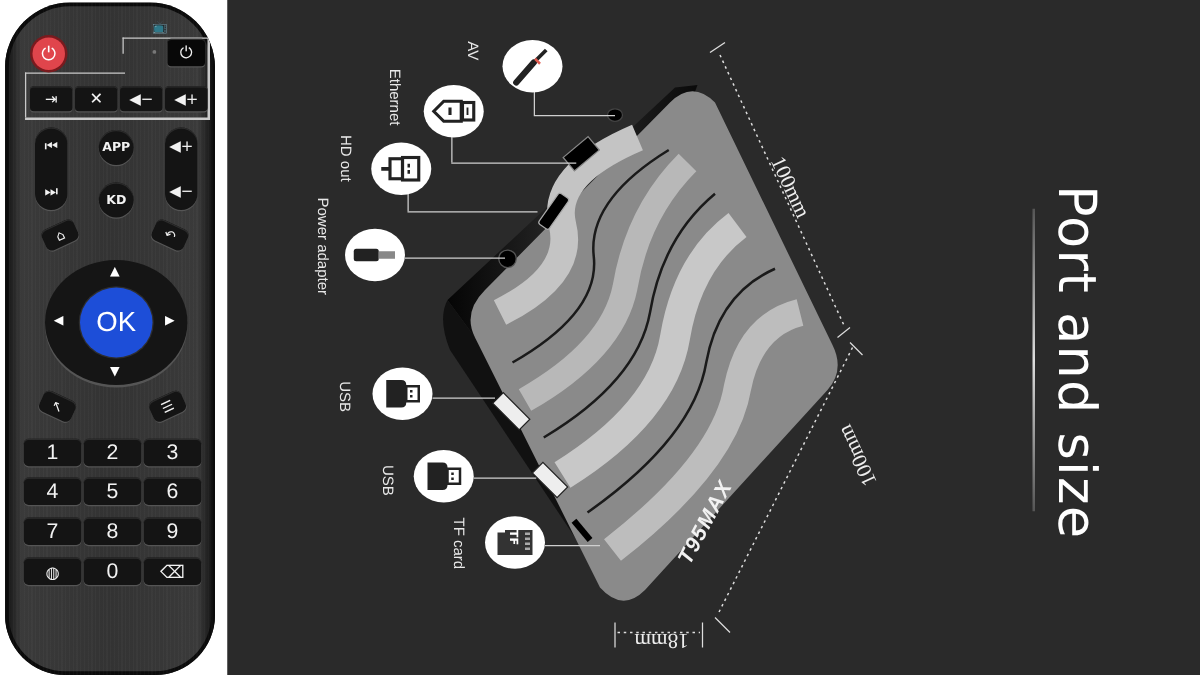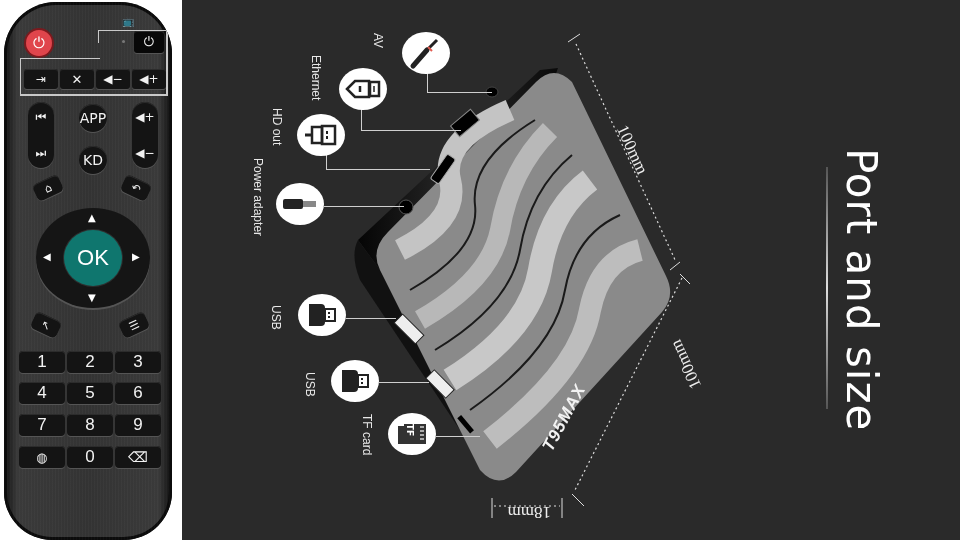--- a/index.html
+++ b/index.html
@@ -27,25 +27,25 @@
   .power-red { left:22px; top:28px; width:26px; height:26px; border-radius:50%;
     background:#e0454c; box-shadow:0 0 0 2px #7a1a1e; color:#fff; font-size:15px; }
   .tv-frame-top { position:absolute; left:94px; top:28px; width:68px; height:12px; z-index:1;
     border-top:1.5px solid #c9c9c9; border-left:1.5px solid #c9c9c9; }
   .tv-frame-mid { position:absolute; left:16px; top:56px; width:80px; height:1px; background:#c9c9c9; z-index:1; }
   .tv-frame-left { position:absolute; left:16px; top:56px; width:1px; height:36px; background:#c9c9c9; z-index:1; }
   .tv-icon { position:absolute; left:118px; top:14px; font-size:10px; color:#ddd; z-index:2; }
   .tv-power { left:130px; top:29px; width:30px; height:22px; border-radius:3px; font-size:13px; background:#080808; }
   .vrow { left:20px; width:34px; height:20px; top:67px; border-radius:3px; font-size:12px; }
   .pill { width:26px; height:66px; border-radius:13px; flex-direction:column; justify-content:space-between; padding:8px 0; box-sizing:border-box; font-size:12px; }
-  .round { width:28px; height:28px; border-radius:50%; font-size:14px; font-weight:normal; }
+  .round { width:28px; height:28px; border-radius:50%; font-size:10px; font-weight:bold; }
   .tilt { width:28px; height:18px; border-radius:5px; font-size:11px; }
   .dpad { position:absolute; left:32px; top:206px; width:114px; height:100px; border-radius:50%; background:#151515; z-index:2;
     box-shadow:0 2px 0 #555; }
-  .ok { position:absolute; left:28px; top:22px; width:58px; height:56px; border-radius:50%; background:#0f766e;
+  .ok { position:absolute; left:28px; top:22px; width:58px; height:56px; border-radius:50%; background:#1d4ed8;
     box-shadow:0 0 0 1px #2e2e2e; display:flex; align-items:center; justify-content:center;
     font-size:22px; color:#fff; font-family:"Liberation Sans", sans-serif; }
   .arrow { position:absolute; color:#fff; font-size:10px; }
   .num { width:46px; height:22px; border-radius:4px; font-size:17px; font-family:"Liberation Sans", sans-serif; }
   
   .panel { position:absolute; left:182px; top:0; width:778px; height:540px; background:#2a2a2a; }
   .vlabel { position:absolute; color:#e8e8e8; font-size:12px; transform-origin:left top; transform:rotate(90deg); white-space:nowrap;
     font-family:"Liberation Sans", sans-serif; }
   .circle { position:absolute; width:46px; height:46px; border-radius:50%; background:#fff; display:flex; align-items:center; justify-content:center; z-index:3; }
   .leader { position:absolute; background:#cfcfcf; z-index:2; }

